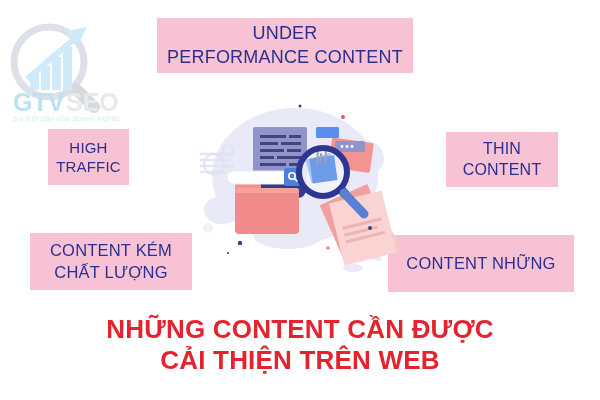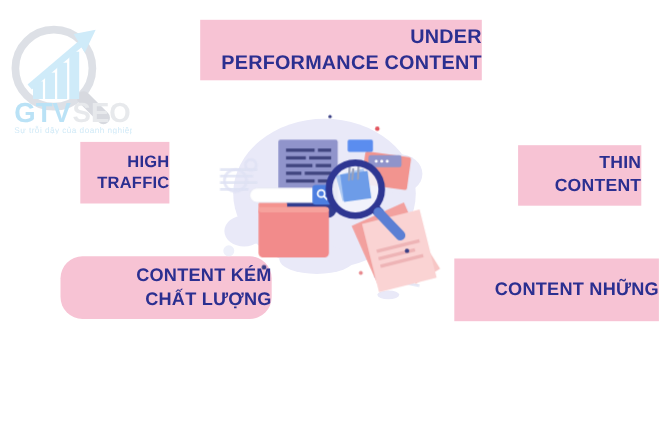--- a/index.html
+++ b/index.html
@@ -3,28 +3,28 @@
 <meta charset="utf-8">
 <style>
   html,body{margin:0;padding:0;}
   body{background:#ffffff;font-family:"Liberation Sans",sans-serif;}
   .stage{position:relative;width:600px;height:400px;background:#ffffff;overflow:hidden;}
   .logo{position:absolute;left:0px;top:12px;width:120px;height:110px;opacity:.95;}
   .box{
     position:absolute;
     background:var(--box-bg);
     color:var(--box-text);
-    font-weight:bold;
-    display:flex;flex-direction:column;justify-content:center;align-items:flex-end;
-    text-align:center;line-height:1.28;letter-spacing:.2px;margin-left:25px;
+    font-weight:normal;
+    display:flex;flex-direction:column;justify-content:center;align-items:center;
+    text-align:center;line-height:1.28;letter-spacing:.2px;
   }
   .box-top{left:157px;top:18px;width:256px;height:55px;font-size:18px;}
   .box-left{left:48px;top:129px;width:81px;height:56px;font-size:15px;}
   .box-right{left:446px;top:132px;width:112px;height:55px;font-size:16px;}
-  .box-bl{left:30px;top:233px;width:192px;height:57px;font-size:16.5px;border-radius:20px;}
+  .box-bl{left:30px;top:233px;width:162px;height:57px;font-size:16.5px;}
   .box-br{left:388px;top:235px;width:186px;height:57px;font-size:16.5px;}
   .illustration{position:absolute;left:190px;top:100px;width:260px;height:205px;}
   .title{
     position:absolute;left:0;right:0;top:314px;
     color:var(--title-text);
     font-size:26px;font-weight:bold;text-align:center;line-height:1.2;letter-spacing:.2px;
   }
 </style>
 </head>
 <body>
@@ -164,14 +164,18 @@
     <g>
       <circle cx="50" cy="143" r="2.2" fill="#3a3f85"></circle>
       <circle cx="38" cy="153" r="1.1" fill="#3a3f85"></circle>
       <circle cx="180" cy="128" r="2" fill="#3a3f85"></circle>
       <circle cx="110" cy="6" r="1.5" fill="#3a3f85"></circle>
       <circle cx="153" cy="17" r="2" fill="#e2555e"></circle>
       <circle cx="138" cy="148" r="1.8" fill="#e88b90"></circle>
     </g>
   </svg>
 
+  <div class="title">
+    <div>NHỮNG CONTENT CẦN ĐƯỢC</div>
+    <div>CẢI THIỆN TRÊN WEB</div>
+  </div>
 
 </div>
 
 </body></html>

